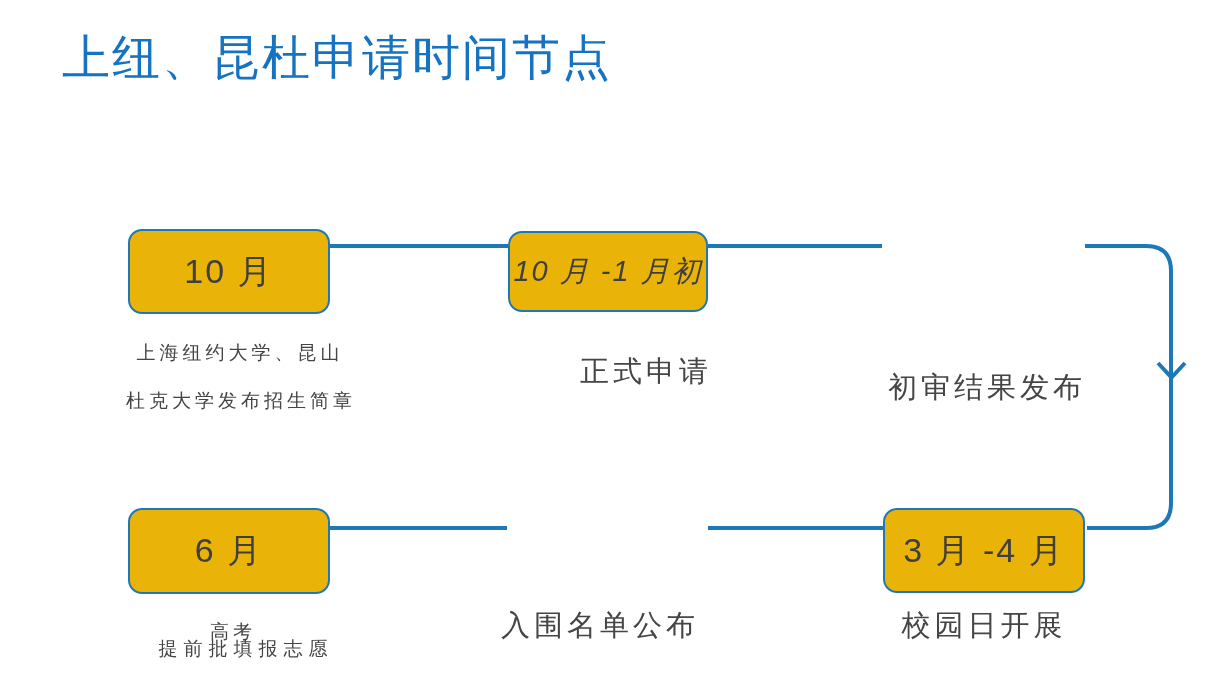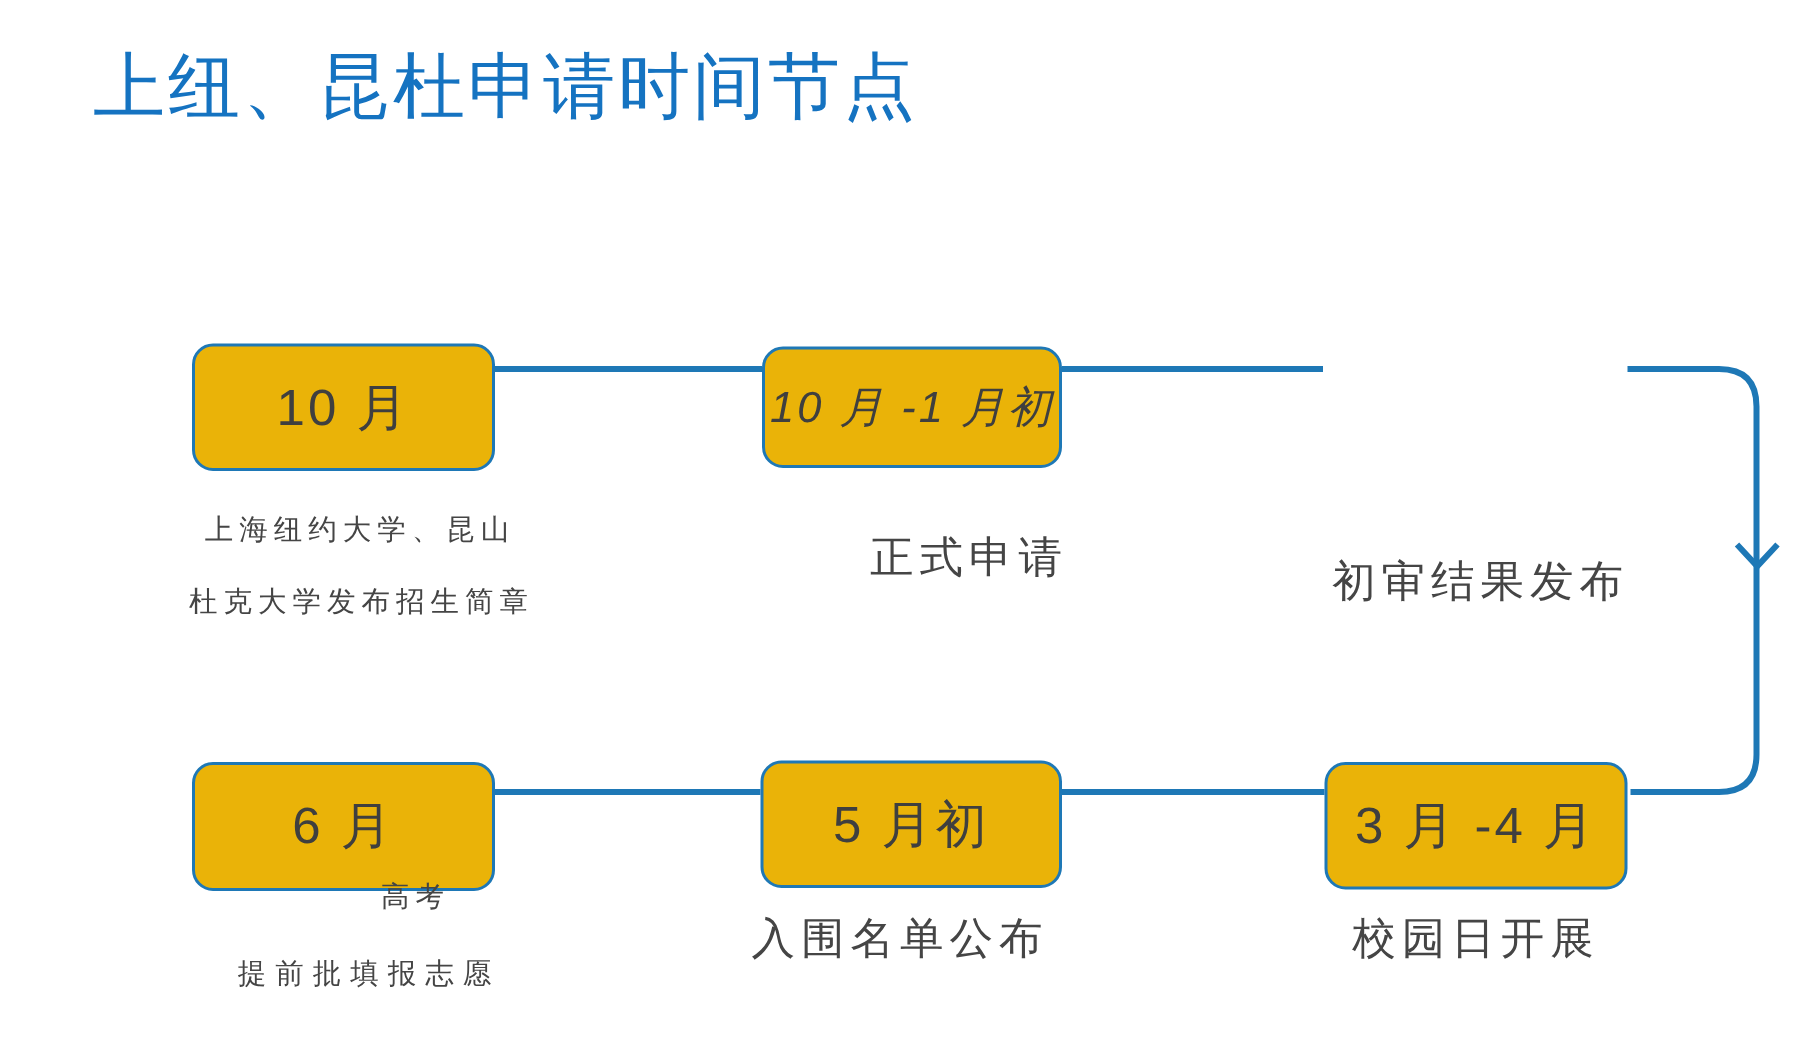--- a/index.html
+++ b/index.html
@@ -68,21 +68,21 @@
   #node-feb-mid   {left:882px;top:208px;width:203px;height:85px;}
   #node-june      {left:128px;top:487px;width:202px;height:86px;}
   #node-may-early {left:507px;top:486px;width:201px;height:85px;}
   #node-mar-apr   {left:883px;top:487px;width:202px;height:85px;}
 
   
   #caption-october-1     {left:240px;top:340px;}
   #caption-october-2     {left:241px;top:388px;}
   #caption-formal-apply  {left:605px;top:352px;margin-left:41px;}
   #caption-initial-result{left:987px;top:352px;margin-top:16px;}
-  #caption-gaokao        {left:233px;top:585px;margin-left:44px;}
+  #caption-gaokao        {left:233px;top:619px;}
   #caption-early-batch   {left:246px;top:636px;font-family:Liberation Serif, serif;}
   #caption-shortlist     {left:600px;top:606px;}
   #caption-campus-day    {left:984px;top:606px;}
 </style>
 </head>
 <body>
 
 <div id="canvas">
 
   <h1 class="page-title">上纽、昆杜申请时间节点</h1>
@@ -96,21 +96,20 @@
     <path d="M708 528 H883"></path>
 
     <path d="M1085 246 H1146 Q1171 246 1171 271 V503 Q1171 528 1146 528 H1087"></path>
 
     <path d="M1158 363 L1171.5 377.5 L1185 363"></path>
   </svg>
 
   <div class="node" id="node-october">10 月</div>
   <div class="node small-text" id="node-oct-to-jan">10 月 -1 月初</div>
   <div class="node" id="node-june">6 月</div>
-  <div class="node" id="node-may-early">5 月初</div>
   <div class="node" id="node-mar-apr">3 月 -4 月</div>
 
   <div class="caption sm" id="caption-october-2">杜克大学发布招生简章</div>
   <div class="caption sm" id="caption-october-1">上海纽约大学、昆山</div>
   <div class="caption md" id="caption-formal-apply">正式申请</div>
   <div class="caption md" id="caption-initial-result">初审结果发布</div>
   <div class="caption sm" id="caption-gaokao">高考</div>
   <div class="caption sm wide" id="caption-early-batch">提前批填报志愿</div>
   <div class="caption md" id="caption-shortlist">入围名单公布</div>
   <div class="caption md" id="caption-campus-day">校园日开展</div>

